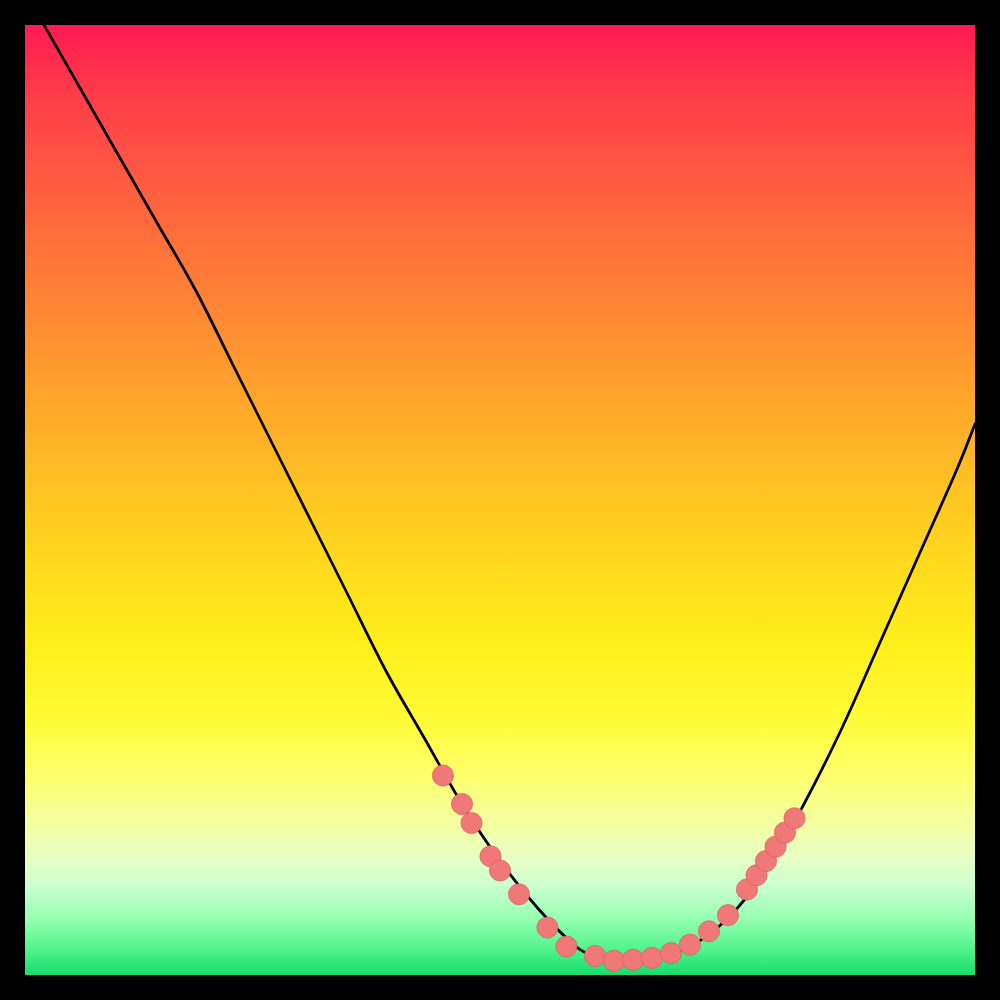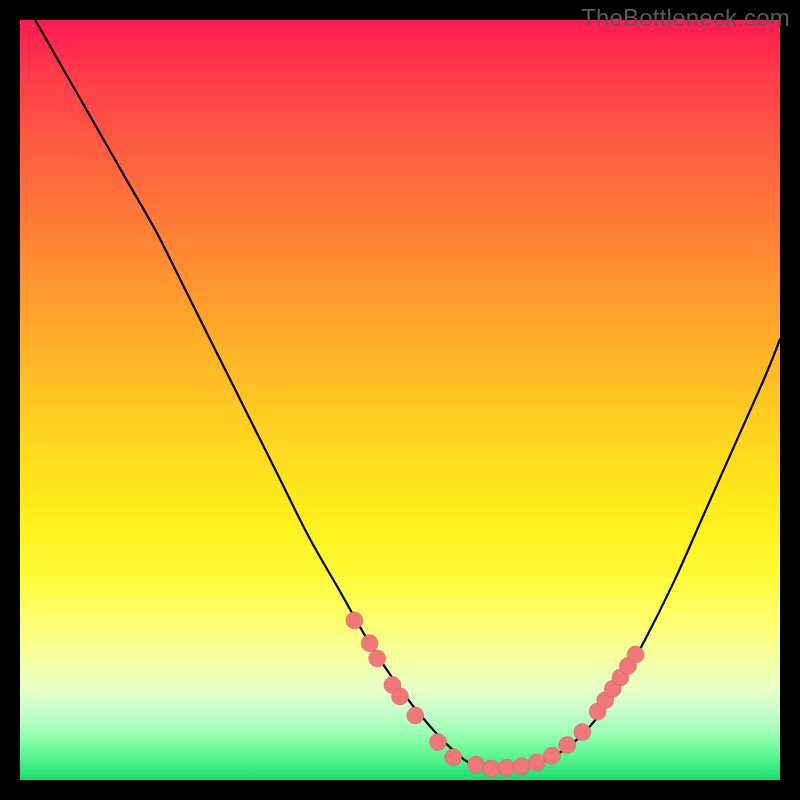--- a/index.html
+++ b/index.html
@@ -66,21 +66,20 @@
   .dot {
     fill: #f07878;
     stroke: #d85a5a;
     stroke-width: 0.5;
   }
 </style>
 </head>
 <body>
 
 <div class="frame">
-  <div class="watermark">TheBottleneck.com</div>
   <div class="plot">
     <div class="gradient"></div>
     <svg class="curve" viewBox="0 0 760 760" preserveAspectRatio="none">
       <path id="curve-path" class="curve-path" d="M 15.20 0.00 C 20.67 9.58, 34.66 34.05, 45.60 53.20 C 56.54 72.35, 65.06 87.25, 76.00 106.40 C 86.94 125.55, 95.46 140.45, 106.40 159.60 C 117.34 178.75, 125.86 192.28, 136.80 212.80 C 147.74 233.32, 156.26 251.71, 167.20 273.60 C 178.14 295.49, 186.66 312.51, 197.60 334.40 C 208.54 356.29, 217.06 373.31, 228.00 395.20 C 238.94 417.09, 247.46 434.11, 258.40 456.00 C 269.34 477.89, 277.86 496.28, 288.80 516.80 C 299.74 537.32, 308.26 550.85, 319.20 570.00 C 330.14 589.15, 338.66 605.42, 349.60 623.20 C 360.54 640.98, 369.06 653.75, 380.00 668.80 C 390.94 683.85, 399.46 694.49, 410.40 706.80 C 421.34 719.11, 432.59 730.36, 440.80 737.20 C 449.01 744.04, 450.53 742.75, 456.00 744.80 C 461.47 746.85, 462.99 748.19, 471.20 748.60 C 479.41 749.01, 490.66 749.13, 501.60 747.08 C 512.54 745.03, 521.06 743.08, 532.00 737.20 C 542.94 731.32, 551.46 725.34, 562.40 714.40 C 573.34 703.46, 581.86 692.82, 592.80 676.40 C 603.74 659.98, 612.26 643.72, 623.20 623.20 C 634.14 602.68, 642.66 585.66, 653.60 562.40 C 664.54 539.14, 673.06 518.62, 684.00 494.00 C 694.94 469.38, 703.46 450.22, 714.40 425.60 C 725.34 400.98, 736.59 376.35, 744.80 357.20 C 753.01 338.05, 757.26 326.04, 760.00 319.20"></path>
       <g id="dots">
           <circle cx="334.40" cy="600.40" r="8.5" class="dot" style="fill: rgb(240, 120, 120); stroke: rgb(216, 90, 90);"></circle>
           <circle cx="349.60" cy="623.20" r="8.5" class="dot" style="fill: rgb(240, 120, 120); stroke: rgb(216, 90, 90);"></circle>
           <circle cx="357.20" cy="638.40" r="8.5" class="dot" style="fill: rgb(240, 120, 120); stroke: rgb(216, 90, 90);"></circle>
           <circle cx="372.40" cy="665.00" r="8.5" class="dot" style="fill: rgb(240, 120, 120); stroke: rgb(216, 90, 90);"></circle>
           <circle cx="380.00" cy="676.40" r="8.5" class="dot" style="fill: rgb(240, 120, 120); stroke: rgb(216, 90, 90);"></circle>

